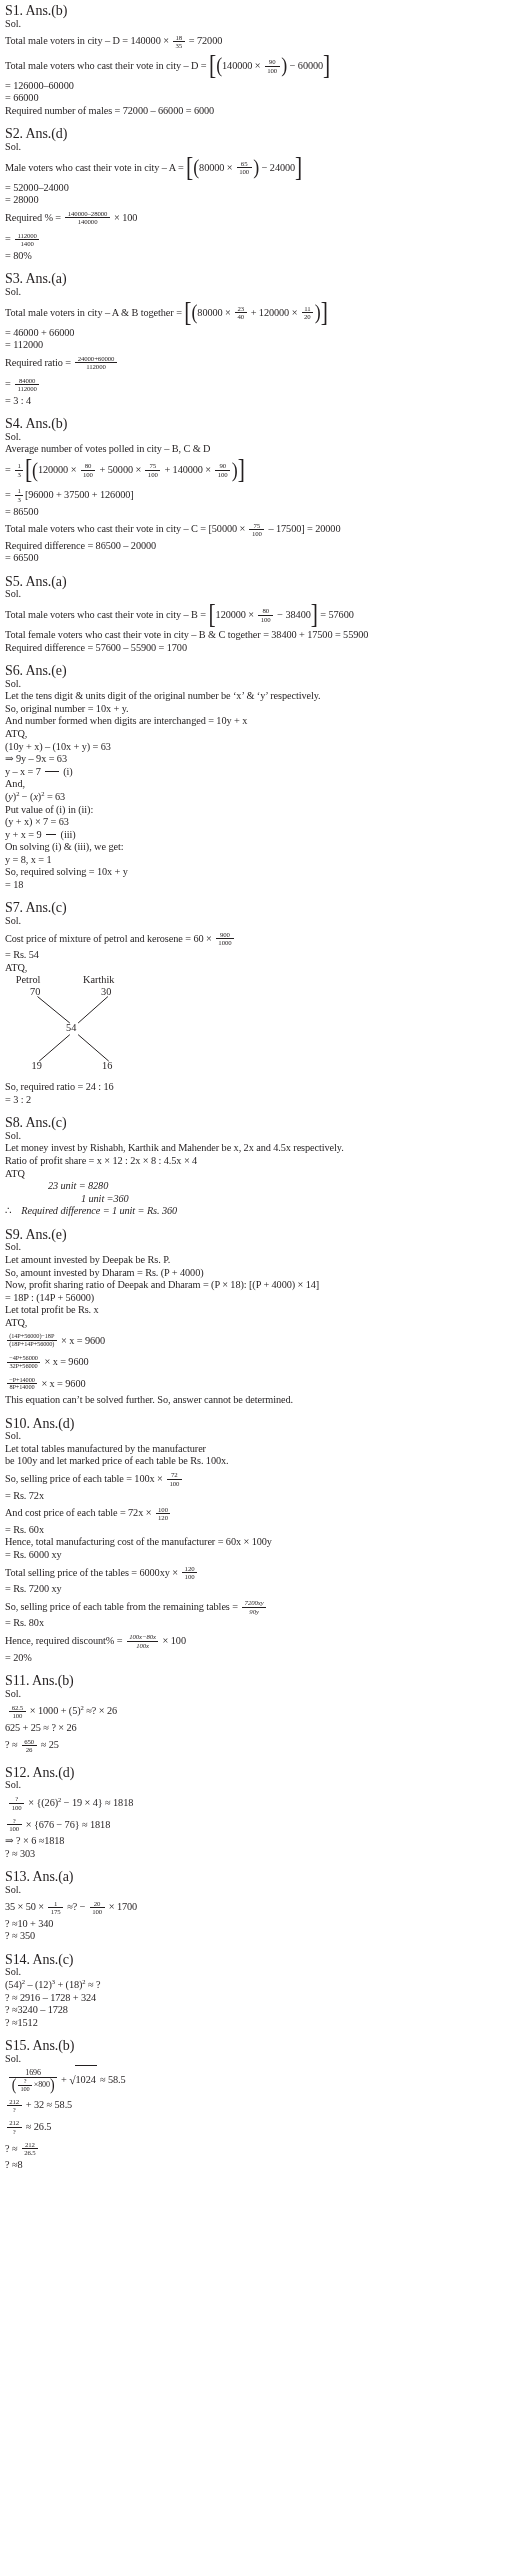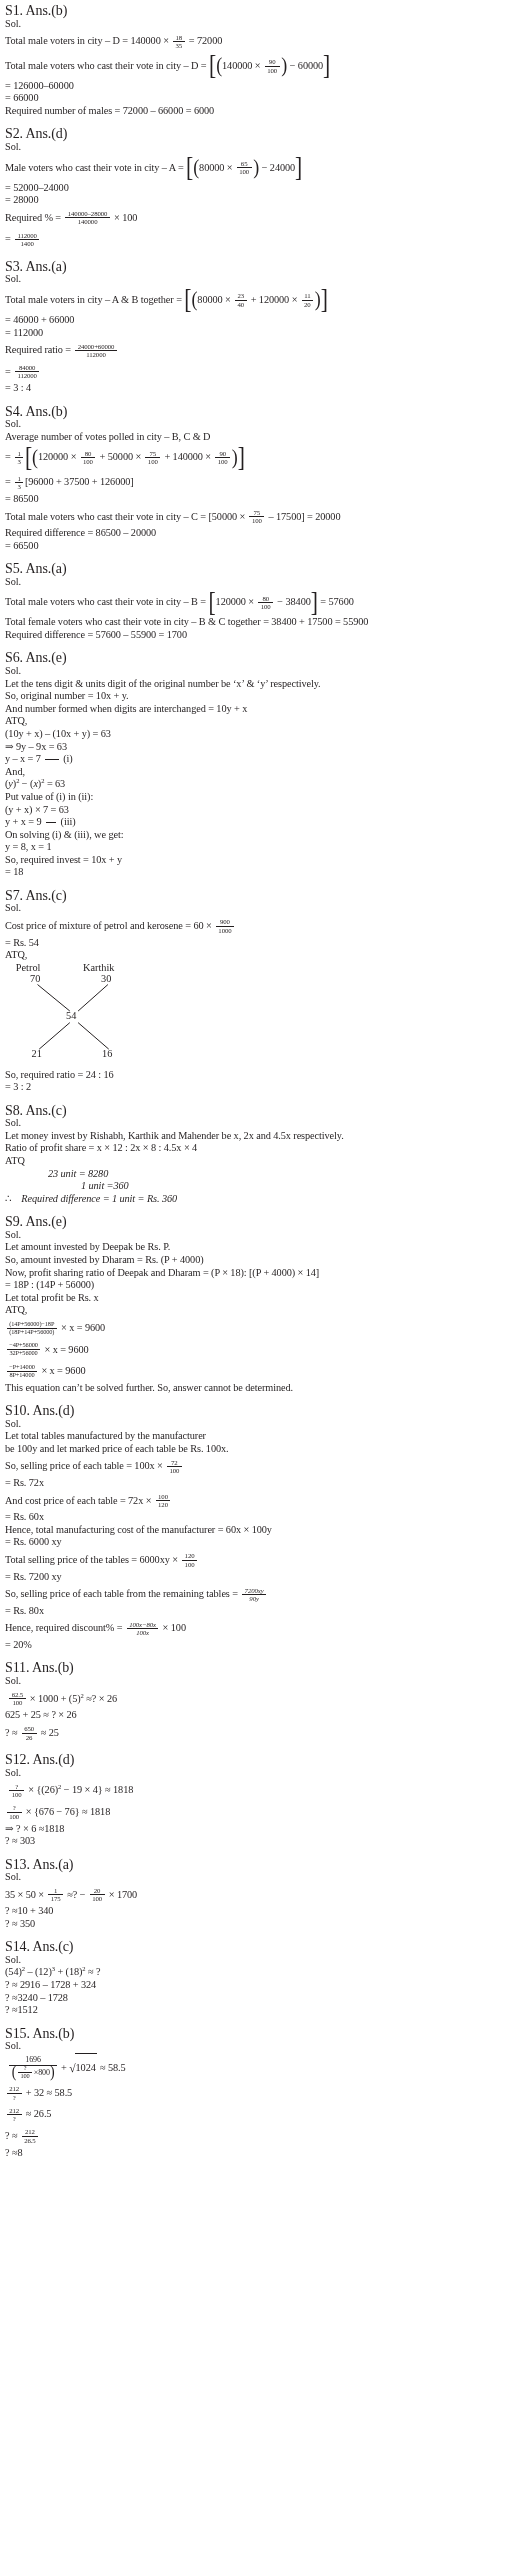--- a/index.html
+++ b/index.html
@@ -131,20 +131,21 @@
   <span class="line">= 52000–24000</span>
   <span class="line">= 28000</span>
   <span class="line tall"><span>Required % = </span><span class="frac">
           <span class="num">140000–28000</span>
           <span class="den">140000</span>
         </span><span> × 100</span></span>
   <span class="line tall"><span>= </span><span class="frac">
           <span class="num">112000</span>
           <span class="den">1400</span>
         </span></span>
+  <span class="line">= 80%</span>
 </div>
 <div class="gap"></div>
 
 <div class="sol-block">
   <span class="line hdr">S3. Ans.(a)</span>
   <span class="line">Sol.</span>
   <span class="line xtall"><span>Total male voters in city – A &amp; B together = </span><span class="brk">[</span><span class="paren">(</span><span>80000 × </span><span class="frac">
           <span class="num">23</span>
           <span class="den">40</span>
         </span><span> + 120000 × </span><span class="frac">
@@ -218,21 +219,21 @@
   <span class="line">(10y + x) – (10x + y) = 63</span>
   <span class="line">⇒ 9y – 9x = 63</span>
   <span class="line"><span>y – x = 7 </span><span class="ul"></span><span> (i)</span></span>
   <span class="line">And,</span>
   <span class="line">(<span class="it">y</span>)<span class="sup">2</span> − (<span class="it">x</span>)<span class="sup">2</span> = 63</span>
   <span class="line">Put value of (i) in (ii):</span>
   <span class="line">(y + x) × 7 = 63</span>
   <span class="line"><span>y + x = 9 </span><span class="ul s"></span><span> (iii)</span></span>
   <span class="line">On solving (i) &amp; (iii), we get:</span>
   <span class="line">y = 8, x = 1</span>
-  <span class="line">So, required invest = 10x + y</span>
+  <span class="line">So, required solving = 10x + y</span>
   <span class="line">= 18</span>
 </div>
 <div class="gap"></div>
 
 <div class="sol-block">
   <span class="line hdr">S7. Ans.(c)</span>
   <span class="line">Sol.</span>
   <span class="line tall"><span>Cost price of mixture of petrol and kerosene = 60 × </span><span class="frac">
           <span class="num">900</span>
           <span class="den">1000</span>
@@ -245,21 +246,21 @@
       <line x1="33" y1="26" x2="72" y2="58" stroke="#231f20" stroke-width="1.2"></line>
       <line x1="118" y1="26" x2="82" y2="58" stroke="#231f20" stroke-width="1.2"></line>
       <line x1="72" y1="72" x2="35" y2="104" stroke="#231f20" stroke-width="1.2"></line>
       <line x1="82" y1="72" x2="119" y2="104" stroke="#231f20" stroke-width="1.2"></line>
     </svg>
     <span style="left:5.8px; top:0px;">Petrol</span>
     <span style="left:73px; top:0px;">Karthik</span>
     <span style="left:20px; top:11.6px;">70</span>
     <span style="left:91px; top:11.6px;">30</span>
     <span style="left:56px; top:48px;">54</span>
-    <span style="left:21.6px; top:86px;">21</span>
+    <span style="left:21.6px; top:86px;">19</span>
     <span style="left:92px; top:86px;">16</span>
   </div>
 
   <span class="line">So, required ratio = 24 : 16</span>
   <span class="line">= 3 : 2</span>
 </div>
 <div class="gap"></div>
 
 <div class="sol-block">
   <span class="line hdr">S8. Ans.(c)</span>

